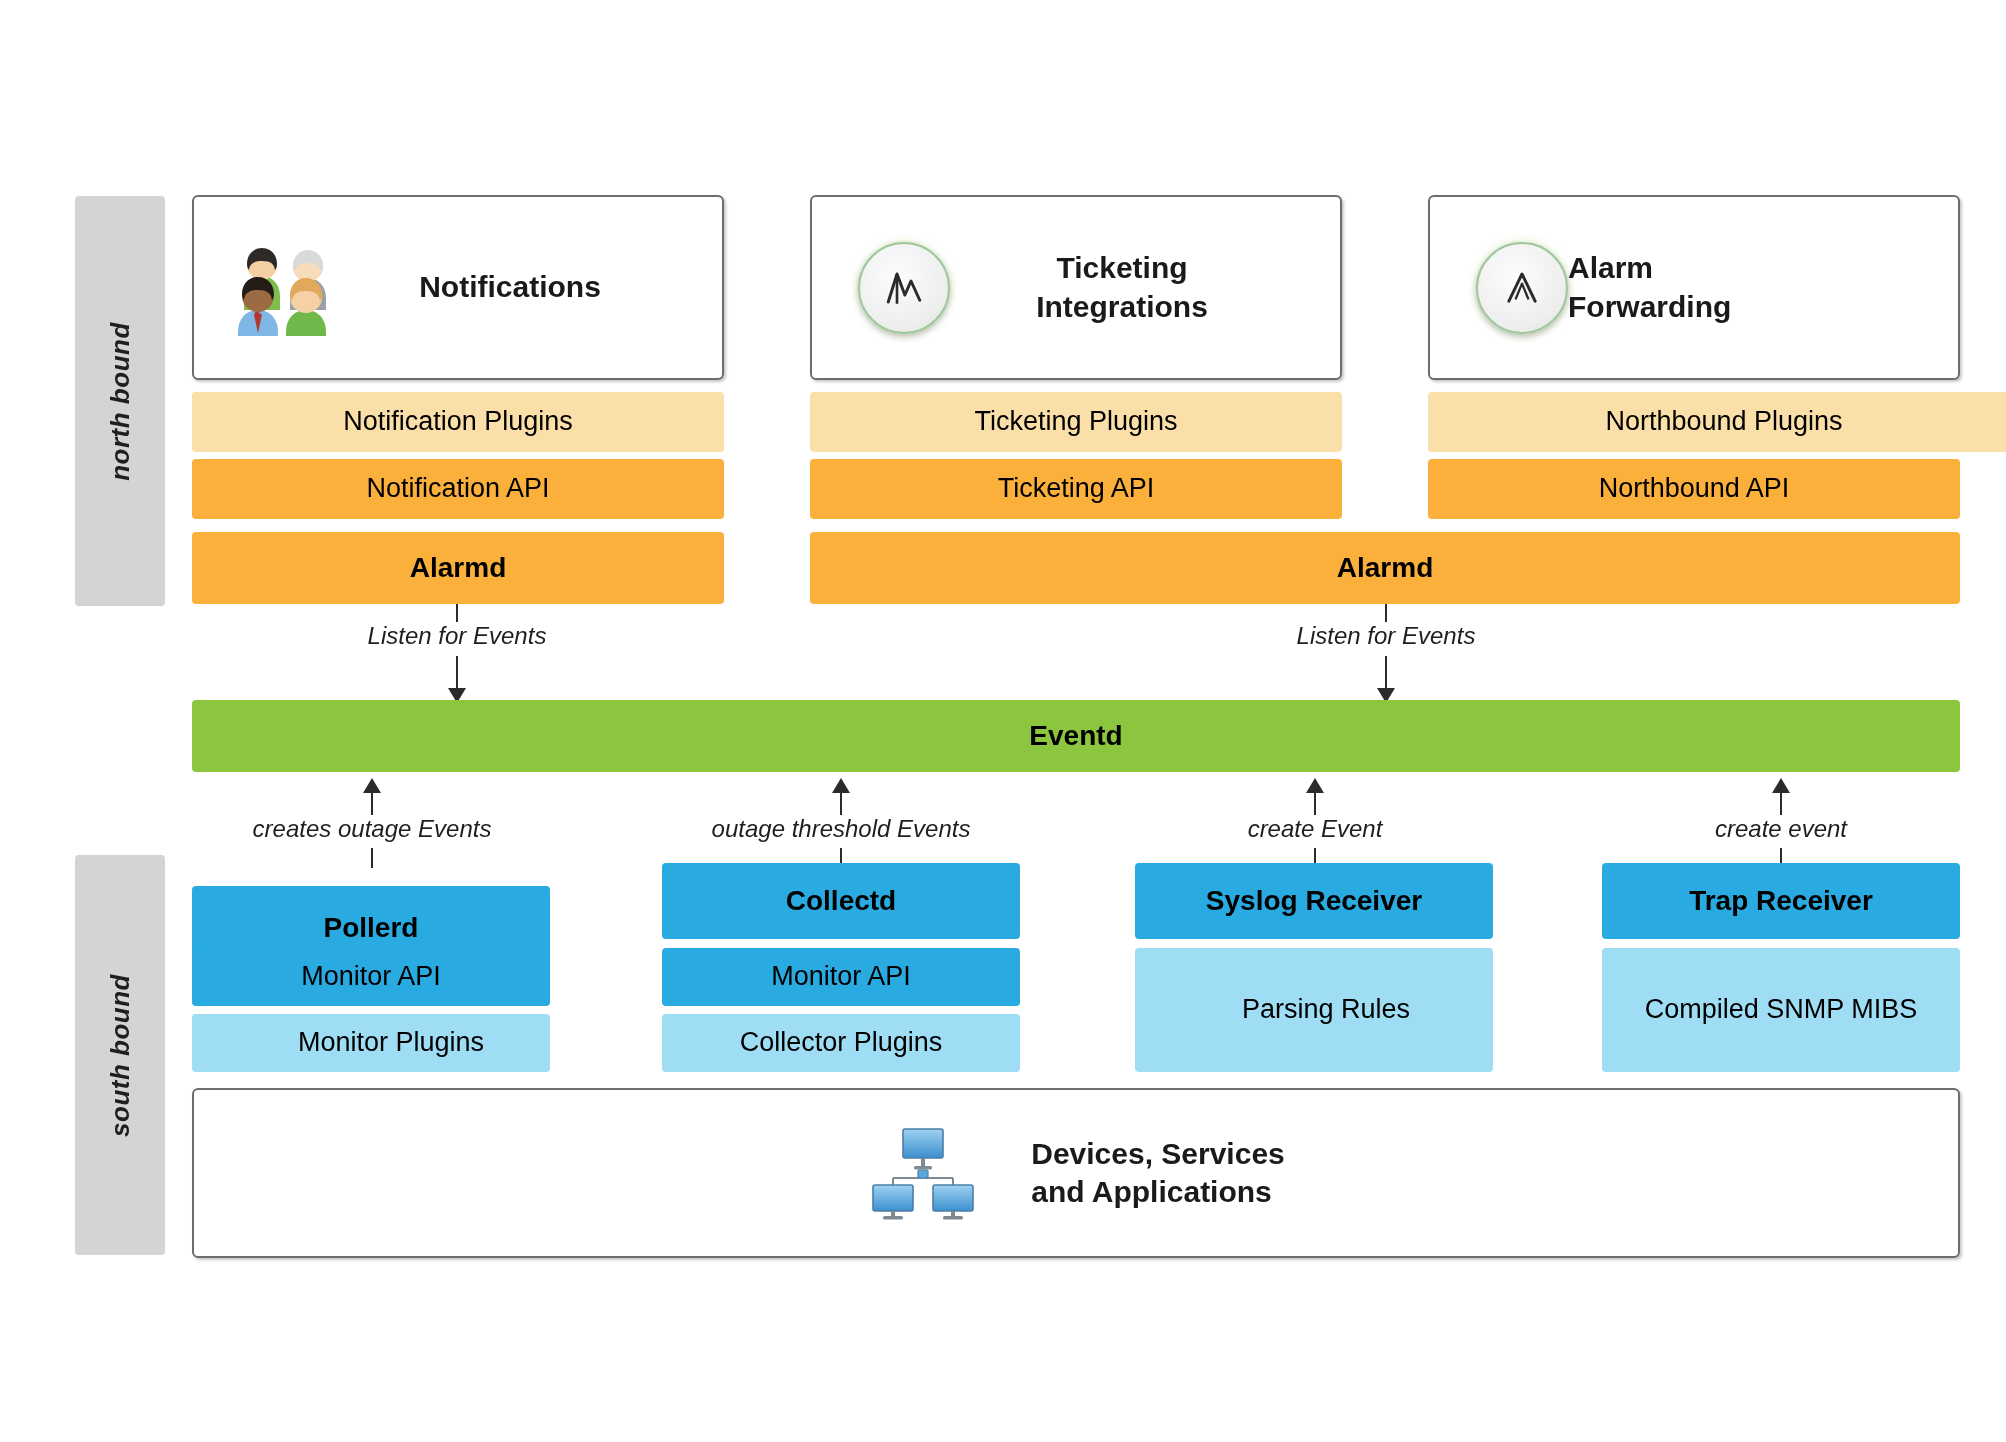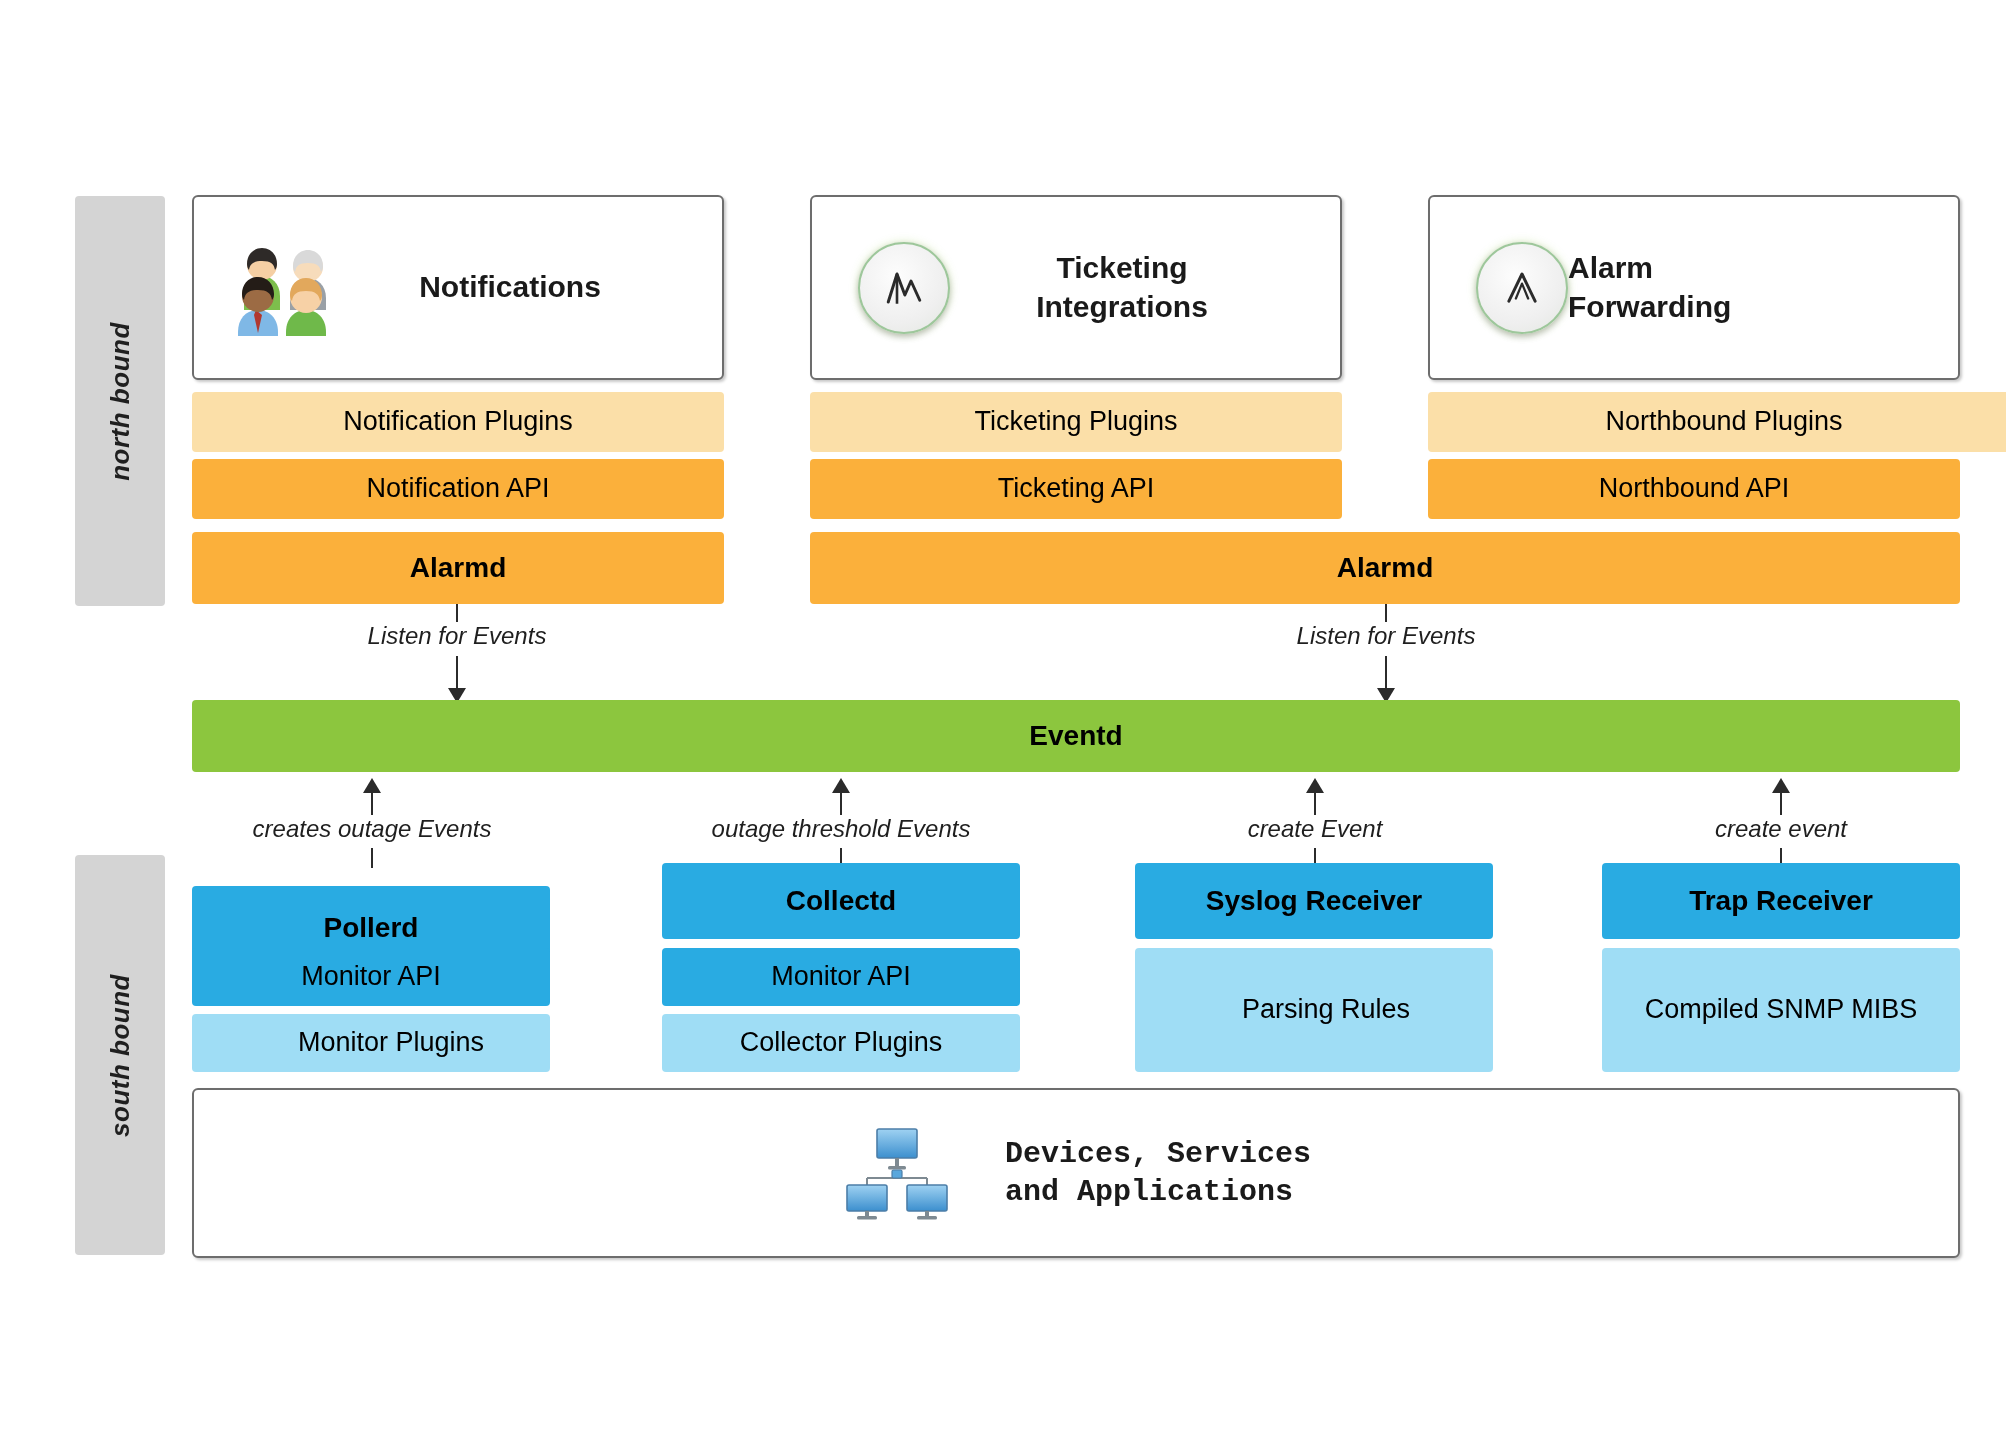--- a/index.html
+++ b/index.html
@@ -286,19 +286,19 @@
 
         <rect x="6" y="60" width="40" height="26" rx="2" fill="url(#scr)" stroke="#4C7EA8" stroke-width="1.6"></rect>
         <rect x="24" y="86" width="4" height="5" fill="#7E8A92"></rect>
         <rect x="16" y="91" width="20" height="3.5" rx="1.5" fill="#7E8A92"></rect>
 
         <rect x="66" y="60" width="40" height="26" rx="2" fill="url(#scr)" stroke="#4C7EA8" stroke-width="1.6"></rect>
         <rect x="84" y="86" width="4" height="5" fill="#7E8A92"></rect>
         <rect x="76" y="91" width="20" height="3.5" rx="1.5" fill="#7E8A92"></rect>
       </svg>
     </span>
-    <span class="card-label" style="margin-left:54px;font-family:Liberation Mono, monospace;">
+    <span class="card-label" style="margin-left:54px;">
       <span>Devices, Services</span><br>
       <span>and Applications</span>
     </span>
   </div>
 
 </div>
 
 </body></html>

